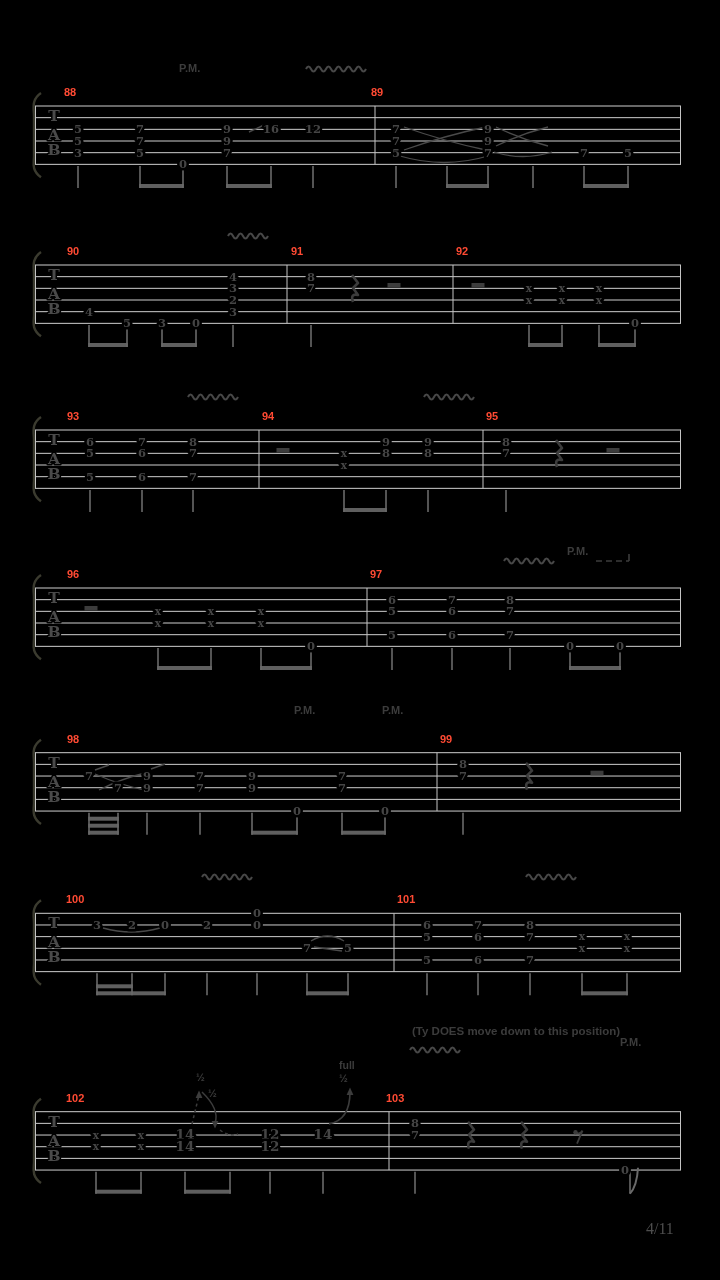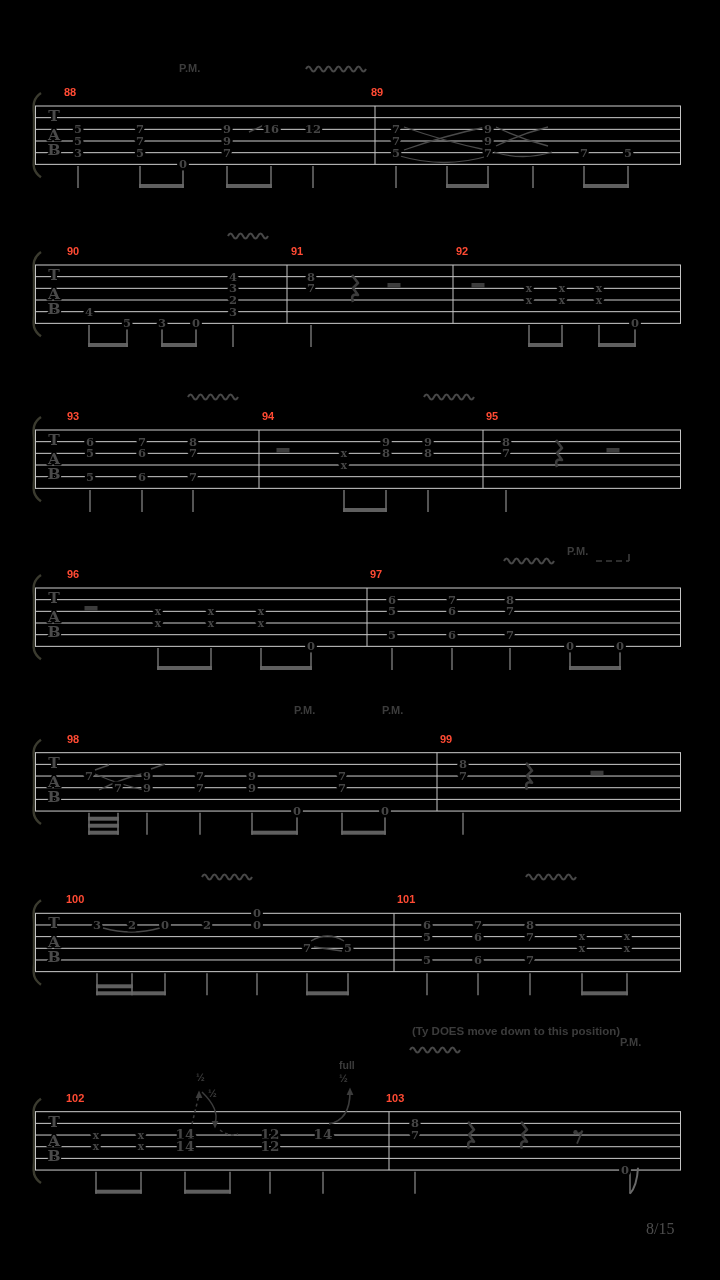--- a/index.html
+++ b/index.html
@@ -405,14 +405,14 @@
       <text x="141" y="1150.21" text-anchor="middle" font-family="&quot;DejaVu Serif&quot;,serif" font-size="10.5" font-weight="bold" fill="#454545" stroke="#000" stroke-width="5" paint-order="stroke" stroke-linejoin="round">x</text>
       <text x="185" y="1139.04" text-anchor="middle" font-family="&quot;DejaVu Serif&quot;,serif" font-size="13.5" font-weight="bold" fill="#454545" stroke="#000" stroke-width="5" paint-order="stroke" stroke-linejoin="round">14</text>
       <text x="185" y="1150.71" text-anchor="middle" font-family="&quot;DejaVu Serif&quot;,serif" font-size="13.5" font-weight="bold" fill="#454545" stroke="#000" stroke-width="5" paint-order="stroke" stroke-linejoin="round">14</text>
       <text x="270" y="1139.04" text-anchor="middle" font-family="&quot;DejaVu Serif&quot;,serif" font-size="13.5" font-weight="bold" fill="#454545" stroke="#000" stroke-width="5" paint-order="stroke" stroke-linejoin="round">12</text>
       <text x="270" y="1150.71" text-anchor="middle" font-family="&quot;DejaVu Serif&quot;,serif" font-size="13.5" font-weight="bold" fill="#454545" stroke="#000" stroke-width="5" paint-order="stroke" stroke-linejoin="round">12</text>
       <text x="323" y="1139.04" text-anchor="middle" font-family="&quot;DejaVu Serif&quot;,serif" font-size="13.5" font-weight="bold" fill="#454545" stroke="#000" stroke-width="5" paint-order="stroke" stroke-linejoin="round">14</text>
       <text x="415" y="1127.3700000000001" text-anchor="middle" font-family="&quot;DejaVu Serif&quot;,serif" font-size="11.5" font-weight="bold" fill="#454545" stroke="#000" stroke-width="5" paint-order="stroke" stroke-linejoin="round">8</text>
       <text x="415" y="1139.04" text-anchor="middle" font-family="&quot;DejaVu Serif&quot;,serif" font-size="11.5" font-weight="bold" fill="#454545" stroke="#000" stroke-width="5" paint-order="stroke" stroke-linejoin="round">7</text>
       <text x="625" y="1174.05" text-anchor="middle" font-family="&quot;DejaVu Serif&quot;,serif" font-size="11.5" font-weight="bold" fill="#454545" stroke="#000" stroke-width="5" paint-order="stroke" stroke-linejoin="round">0</text>
     </svg>
-  <div id="page-indicator" style="color: rgb(77, 77, 77);">8/15</div>
+  <div id="page-indicator" style="color: rgb(77, 77, 77);">4/11</div>
 </div>
 
 </body></html>

